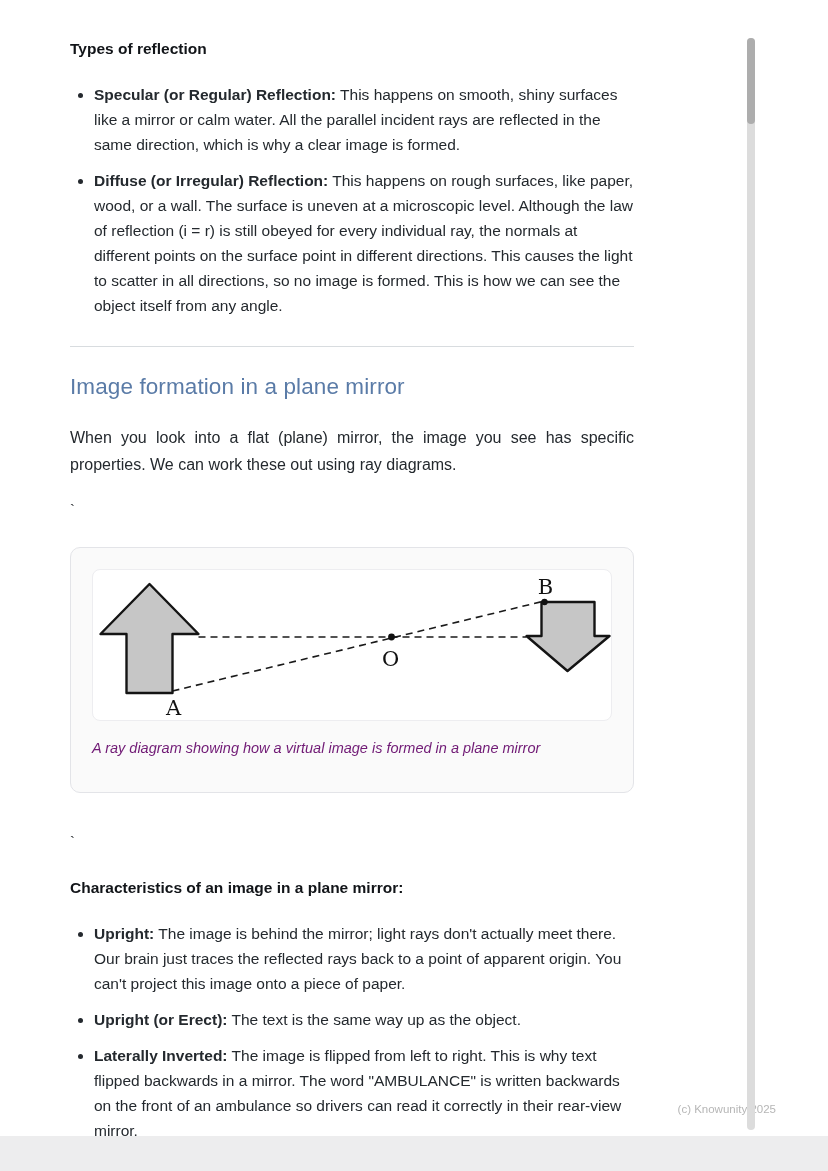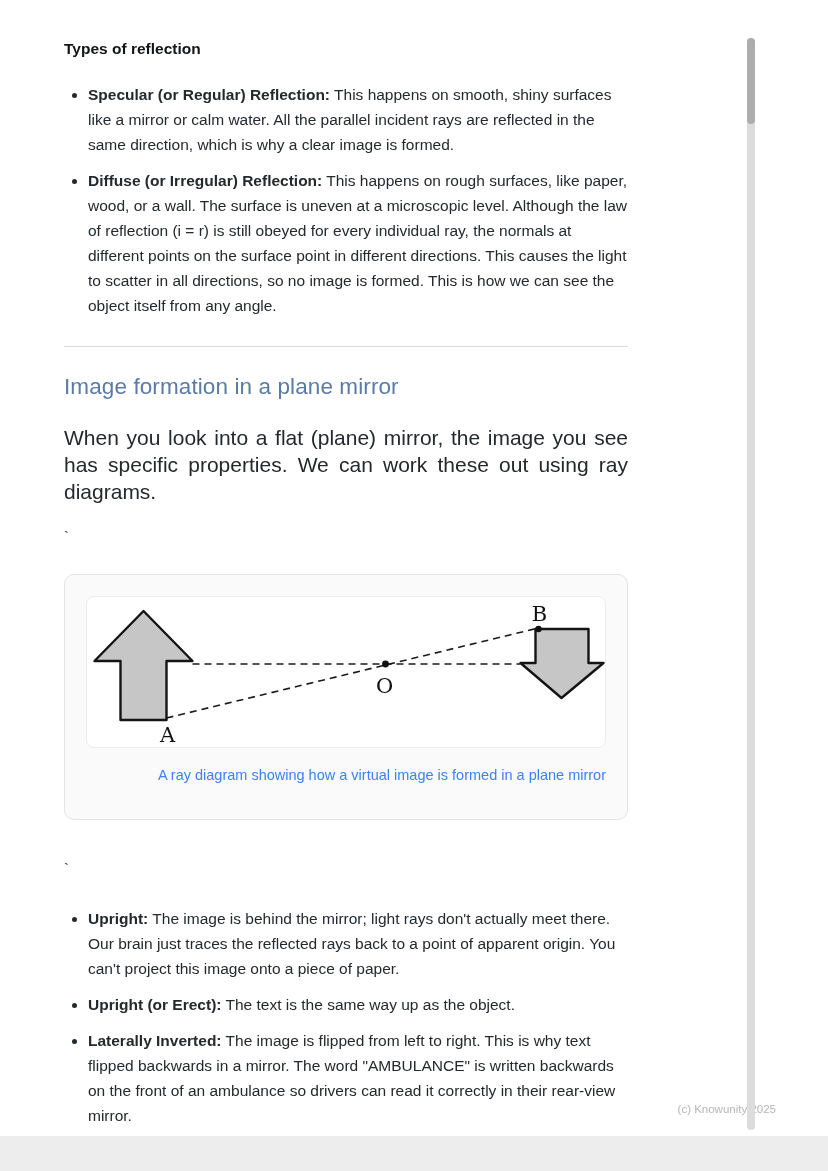--- a/index.html
+++ b/index.html
@@ -5,21 +5,21 @@
   * { margin:0; padding:0; box-sizing:border-box; }
   html,body { width:828px; height:1171px; background:#ffffff; }
   body {
     font-family:"Liberation Sans", sans-serif;
     color:#24292e;
     position:relative;
     overflow:hidden;
   }
   .content {
     position:absolute;
-    left:64px; top:40px;
+    left:70px; top:40px;
     width:564px;
   }
   .h-small {
     font-size:15.5px;
     font-weight:700;
     color:#111418;
     margin-bottom:24px;
   }
   ul.bullets {
     list-style:disc;
@@ -39,21 +39,21 @@
     margin:28px 0 27px 0;
   }
   h2.blue-heading {
     font-size:22.5px;
     font-weight:400;
     color:#5a7ba7;
     margin-bottom:24px;
     letter-spacing:.1px;
   }
   p.intro {
-    font-size:21px;
+    font-size:16px;
     line-height:27px;
     text-align:justify;
     margin-bottom:23px;
   }
   p.tick {
     font-size:15px;
     line-height:18px;
     margin-bottom:28px;
     color:#24292e;
   }
@@ -66,22 +66,23 @@
   }
   .diagram-box {
     background:#ffffff;
     border:1px solid #ededf0;
     border-radius:8px;
     height:152px;
     overflow:hidden;
   }
   .diagram-box svg { display:block; }
   figcaption {
-    text-align:right;
-    color:#3b82f6;
+    text-align:left;
+    font-style:italic;
+    color:#701a75;
     font-size:14.5px;
     padding:19px 0 36px 0;
   }
   .tick-2 { margin-top:40px; margin-bottom:26px; }
   .chars-heading { margin-top:0; margin-bottom:24px; }
   .credit {
     position:absolute;
     top:1103px;
     right:52px;
     font-size:11.5px;
@@ -146,20 +147,21 @@
         <text class="serif-label" x="452" y="24" font-size="21" text-anchor="middle" fill="#111" font-family="DejaVu Serif, serif">B</text>
         <text class="serif-label" x="297" y="96" font-size="21" text-anchor="middle" fill="#111" font-family="DejaVu Serif, serif">O</text>
         <text class="serif-label" x="80" y="145" font-size="21" text-anchor="middle" fill="#111" font-family="DejaVu Serif, serif">A</text>
       </svg>
     </div>
     <figcaption>A ray diagram showing how a virtual image is formed in a plane mirror</figcaption>
   </figure>
 
   <p class="tick tick-2">`</p>
 
+  <div class="h-small chars-heading">Characteristics of an image in a plane mirror:</div>
 
   <ul class="bullets">
     <li><span class="term">Upright:</span><span> The image is behind the mirror; light rays don't actually meet there. Our brain just traces the reflected rays back to a point of apparent origin. You can't project this image onto a piece of paper.</span></li>
     <li><span class="term">Upright (or Erect):</span><span> The text is the same way up as the object.</span></li>
     <li><span class="term">Laterally Inverted:</span><span> The image is flipped from left to right. This is why text flipped backwards in a mirror. The word "AMBULANCE" is written backwards on the front of an ambulance so drivers can read it correctly in their rear-view mirror.</span></li>
   </ul>
 
 </div>
 
 <div class="credit">(c) Knowunity 2025</div>

